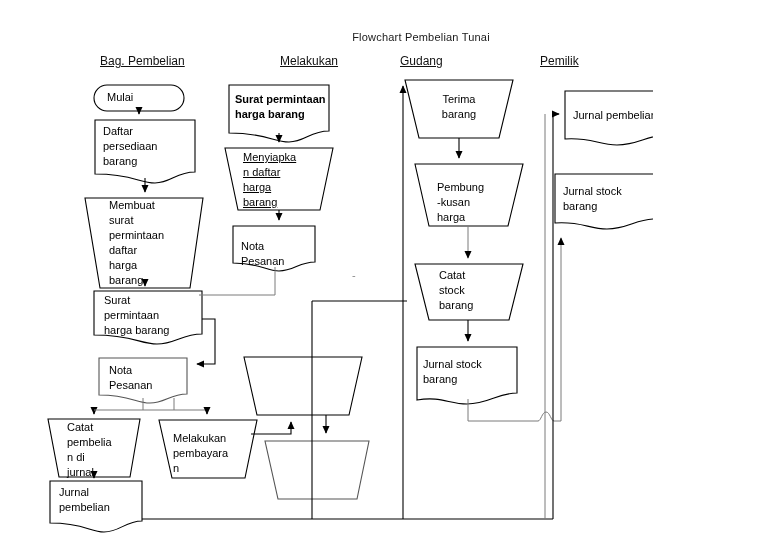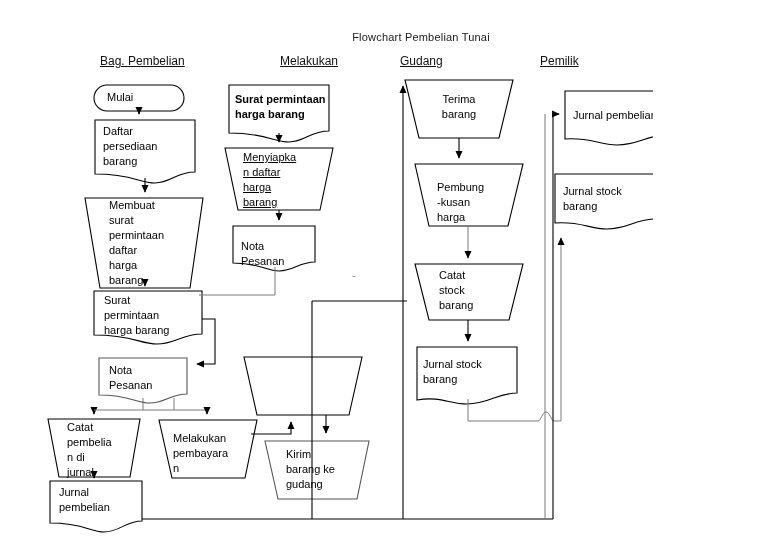--- a/index.html
+++ b/index.html
@@ -222,23 +222,20 @@
 pembelian</div>
 
   <div class="node-label left" style="left:198px; top:92px;  width:98px;font-weight:bold;">Surat permintaan
 harga barang</div>
   <div class="node-label left" style="left:206px; top:150px; width:72px;text-decoration:underline;">Menyiapka
 n daftar
 harga
 barang</div>
   <div class="node-label left" style="left:204px; top:239px; width:72px;">Nota
 Pesanan</div>
-  <div class="node-label left" style="left:249px; top:447px; width:72px;">Kirim
-barang ke
-gudang</div>
 
   <div class="node-label center" style="left:380px; top:92px;  width:84px;">Terima
 barang</div>
   <div class="node-label left" style="left:400px; top:180px; width:70px;">Pembung
 -kusan
 harga</div>
   <div class="node-label left" style="left:402px; top:268px; width:60px;">Catat
 stock
 barang</div>
   <div class="node-label left" style="left:386px; top:357px; width:92px;">Jurnal stock

